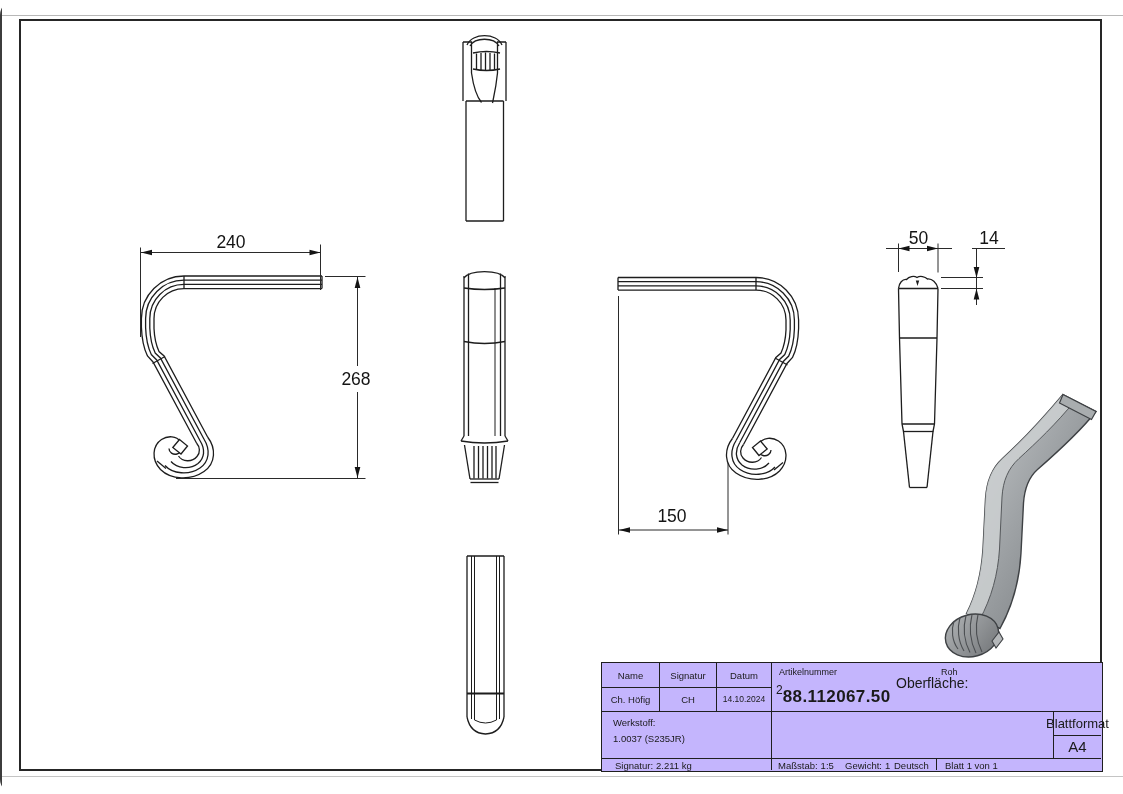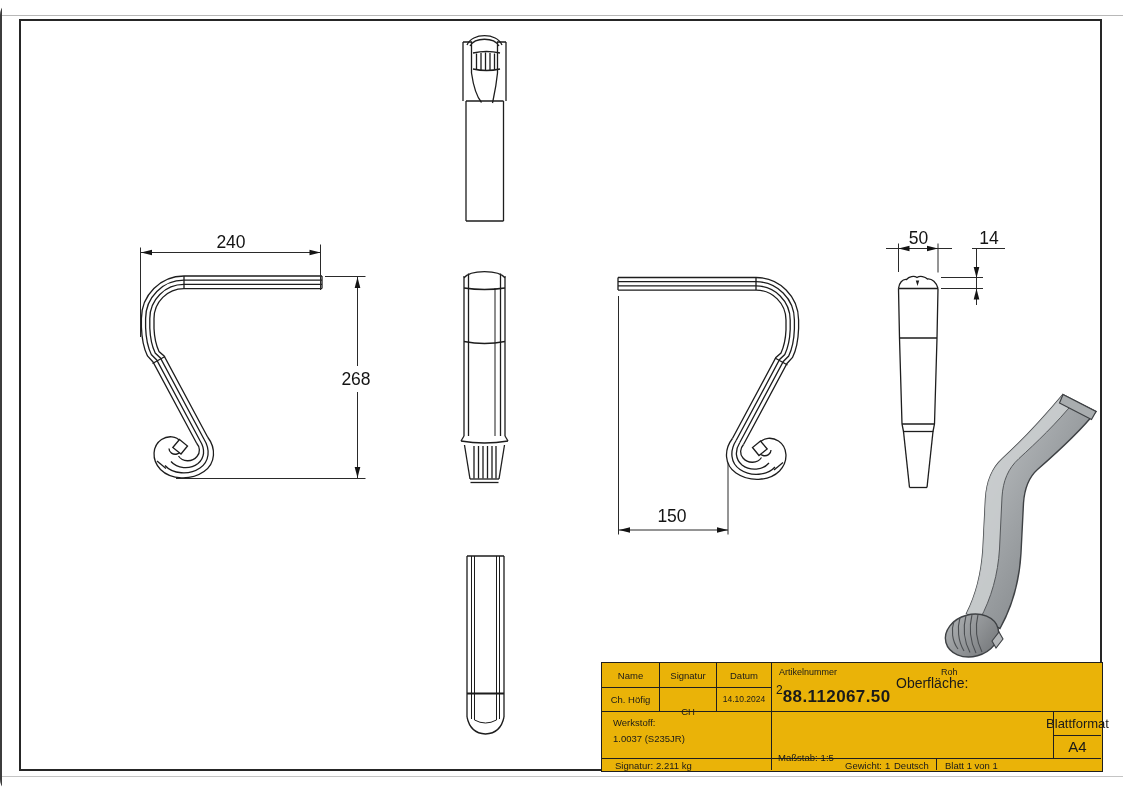--- a/index.html
+++ b/index.html
@@ -7,21 +7,21 @@
         font-family:"Liberation Sans",sans-serif;color:#1a1a1a;border-radius:15px;}
   .edge-left{position:absolute;left:0;top:0;width:2px;height:794px;background:#3c3c3c;}
   .edge-top{position:absolute;left:0;top:15px;width:1123px;height:1px;background:#b8b8b8;}
   .edge-bottom{position:absolute;left:0;top:776px;width:1123px;height:1px;background:#c4c4c4;}
   .frame{position:absolute;left:19px;top:19px;width:1083px;height:752px;
          border:2px solid #262626;box-sizing:border-box;}
   svg.drawing{position:absolute;left:0;top:0;}
   svg.drawing text{font-family:"Liberation Sans",sans-serif;font-size:17.5px;fill:#141414;}
   
   .titleblock{position:absolute;left:601px;top:662px;width:502px;height:110px;
-              border:1.5px solid #1f1f1f;box-sizing:border-box;background:#eab308;font-size:9.5px;}
+              border:1.5px solid #1f1f1f;box-sizing:border-box;background:#c4b5fd;font-size:9.5px;}
   .tl-line{position:absolute;background:#1f1f1f;}
   .tl-cell{position:absolute;display:flex;align-items:center;justify-content:center;text-align:center;}
   .tl-text{position:absolute;white-space:nowrap;}
   .art-line{position:absolute;left:174px;top:20px;white-space:nowrap;}
   .art-sup{font-size:12px;vertical-align:8px;}
   .art-num{font-size:17px;font-weight:600;letter-spacing:0.4px;}
   .fmt-a4{font-size:15px;}
   .pair span{margin-right:3px;}
 </style>
 </head>
@@ -223,40 +223,40 @@
     <div class="tl-line" style="left:0;top:24px;width:169px;height:1.3px"></div>
     <div class="tl-line" style="left:0;top:48px;width:499px;height:1.3px"></div>
     <div class="tl-line" style="left:451px;top:72px;width:48px;height:1.3px"></div>
     <div class="tl-line" style="left:0;top:95px;width:499px;height:1.3px"></div>
 
     <div class="tl-cell" style="left:0;top:0;width:57px;height:24px">Name</div>
     <div class="tl-cell" style="left:58px;top:0;width:56px;height:24px">Signatur</div>
     <div class="tl-cell" style="left:115px;top:0;width:54px;height:24px">Datum</div>
 
     <div class="tl-cell" style="left:0;top:24px;width:57px;height:24px">Ch. Höfig</div>
-    <div class="tl-cell" style="left:58px;top:36px;width:56px;height:24px">CH</div>
+    <div class="tl-cell" style="left:58px;top:24px;width:56px;height:24px">CH</div>
     <div class="tl-cell" style="left:115px;top:24px;width:54px;height:24px;font-size:8.5px">14.10.2024</div>
 
     <span class="tl-text" style="left:177px;top:4px;font-size:9px">Artikelnummer</span>
     <span class="tl-text" style="left:294px;top:12px;font-size:14px">Oberfläche:</span>
     <span class="tl-text" style="left:339px;top:4px;font-size:9px">Roh</span>
     <div class="art-line">
       <span class="art-sup">2</span><span class="art-num">88.112067.50</span>
     </div>
 
     <span class="tl-text" style="left:11px;top:54px">Werkstoff:</span>
     <span class="tl-text" style="left:11px;top:70px">1.0037 (S235JR)</span>
 
     <div class="tl-cell" style="left:452px;top:48px;width:47px;height:24px;font-size:13px">Blattformat</div>
     <div class="tl-cell fmt-a4" style="left:452px;top:72px;width:47px;height:23px">A4</div>
 
     <div class="tl-text pair" style="left:13px;top:97px">
       <span>Signatur:</span><span>2.211 kg</span>
     </div>
-    <div class="tl-text pair" style="left:176px;top:89px">
+    <div class="tl-text pair" style="left:176px;top:97px">
       <span>Maßstab:</span><span>1:5</span>
     </div>
     <div class="tl-text pair" style="left:243px;top:97px">
       <span>Gewicht:</span><span>1</span>
     </div>
     <span class="tl-text" style="left:292px;top:97px">Deutsch</span>
     <span class="tl-text" style="left:343px;top:97px">Blatt 1 von 1</span>
   </div>
 </div>
 

